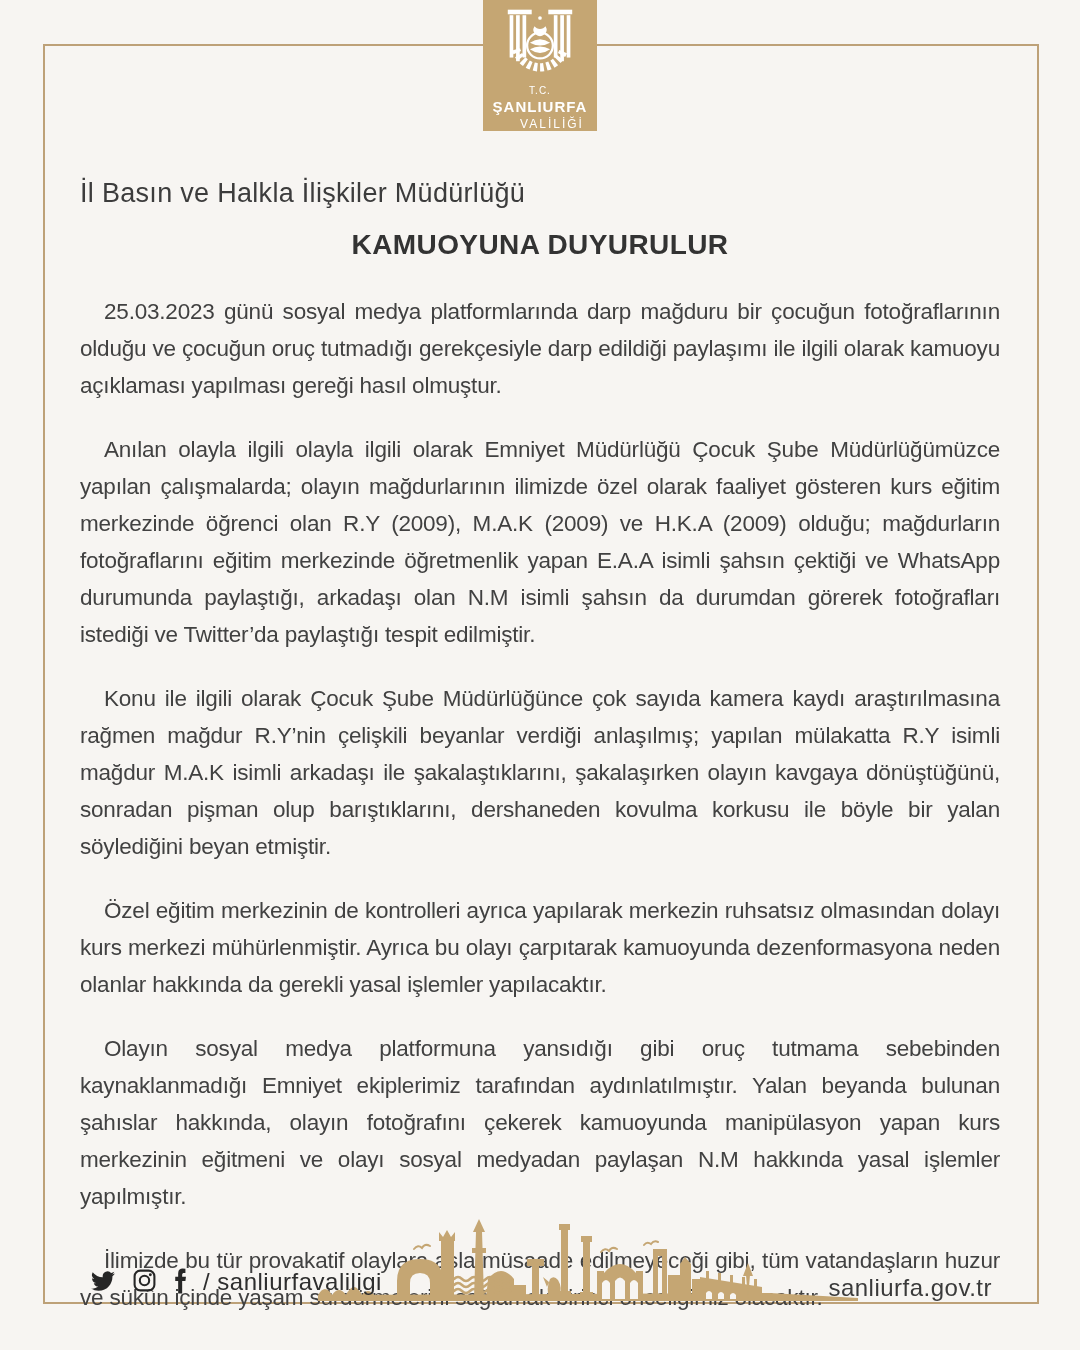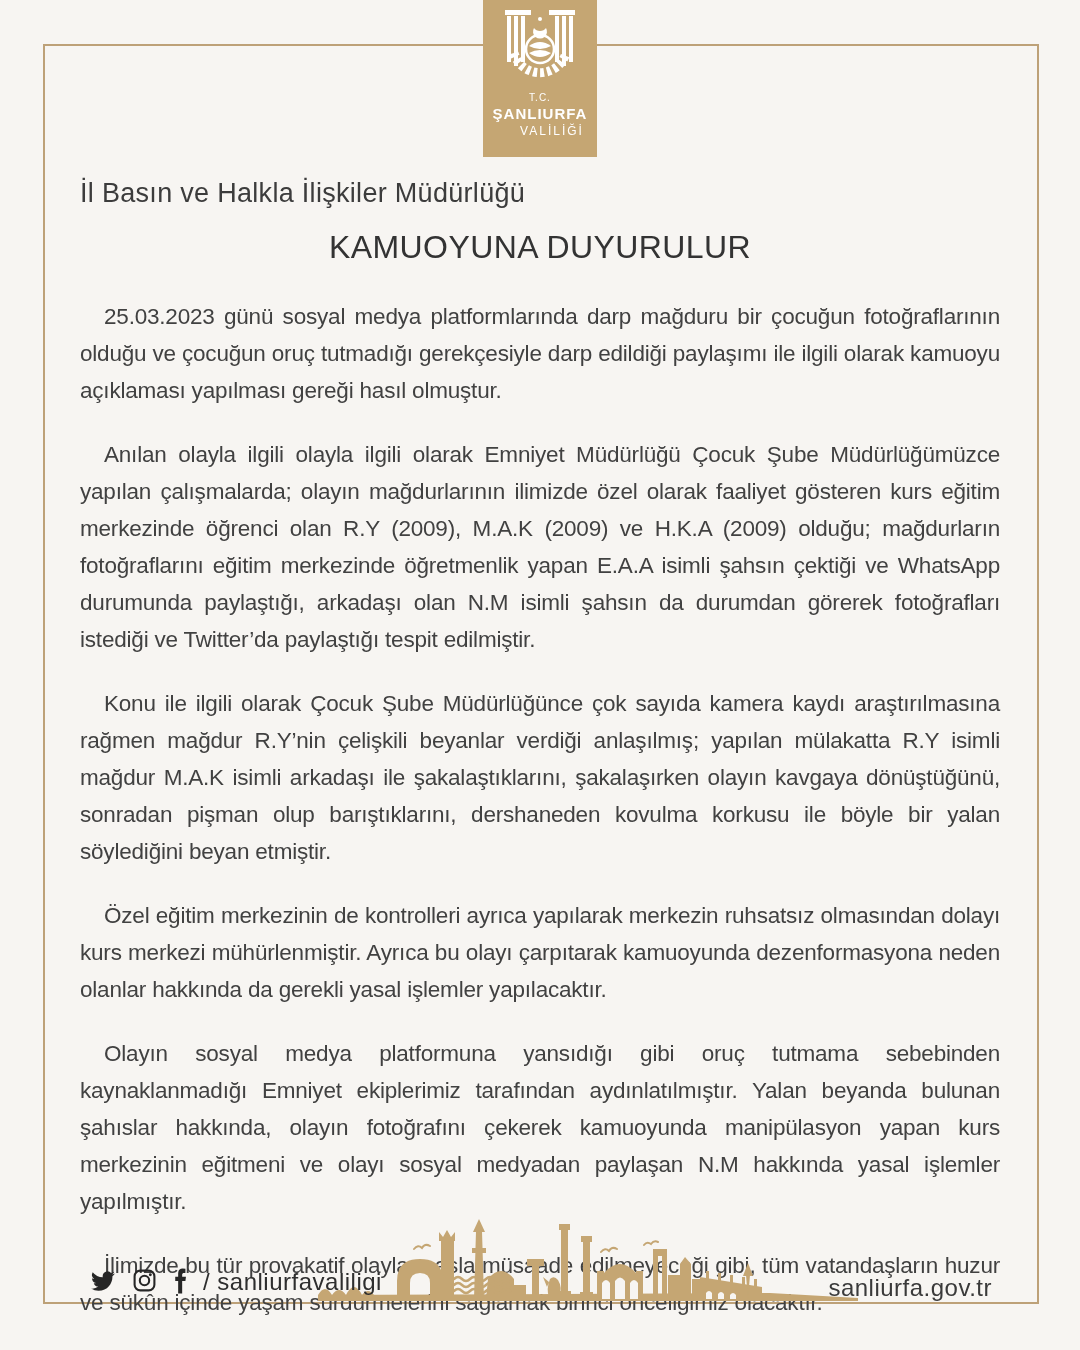--- a/index.html
+++ b/index.html
@@ -7,37 +7,37 @@
     width:1080px;height:1350px;position:relative;overflow:hidden;
     background:#f7f5f2;
     font-family:"Liberation Sans", sans-serif;
     -webkit-font-smoothing:antialiased;
   }
   .frame{
     position:absolute;left:43px;top:44px;width:992px;height:1256px;
     border:2px solid #bda178;pointer-events:none;
   }
   .logo-box{
-    position:absolute;left:483px;top:0;width:114px;height:157px;
+    position:absolute;left:483px;top:0;width:114px;height:131px;
     background:#c5a673;display:flex;flex-direction:column;align-items:center;
     z-index:3;
   }
   .logo-box .emblem{margin-top:6px;}
   .logo-tc{color:#fff;font-size:10px;letter-spacing:1px;margin-top:-2px;}
   .logo-name{color:#fff;font-size:15px;font-weight:bold;letter-spacing:1px;margin-top:2px;}
   .logo-sub{color:#fff;font-size:12px;letter-spacing:2px;margin-top:2px;margin-left:24px;}
   .content{
     position:absolute;left:80px;top:178px;width:920px;color:#414141;
   }
   .dept{
     text-align:left;font-size:27px;font-weight:400;color:#3c3c3c;
     margin:0 0 20px 0;letter-spacing:0.3px;
   }
   .doc-title{
-    text-align:center;font-size:32px;font-weight:normal;color:#333;
+    text-align:center;font-size:28px;font-weight:bold;color:#333;
     margin:0 0 32px 0;letter-spacing:0.4px;
   }
   .content p.par{
     font-size:22.5px;line-height:37px;text-align:justify;margin:0 0 27px 0;
     text-indent:24px;letter-spacing:-0.2px;color:#414141;
   }
   .footer-left{
     position:absolute;left:90px;top:1268px;display:flex;align-items:flex-start;
     gap:16px;color:#2e2e2e;z-index:4;
   }

